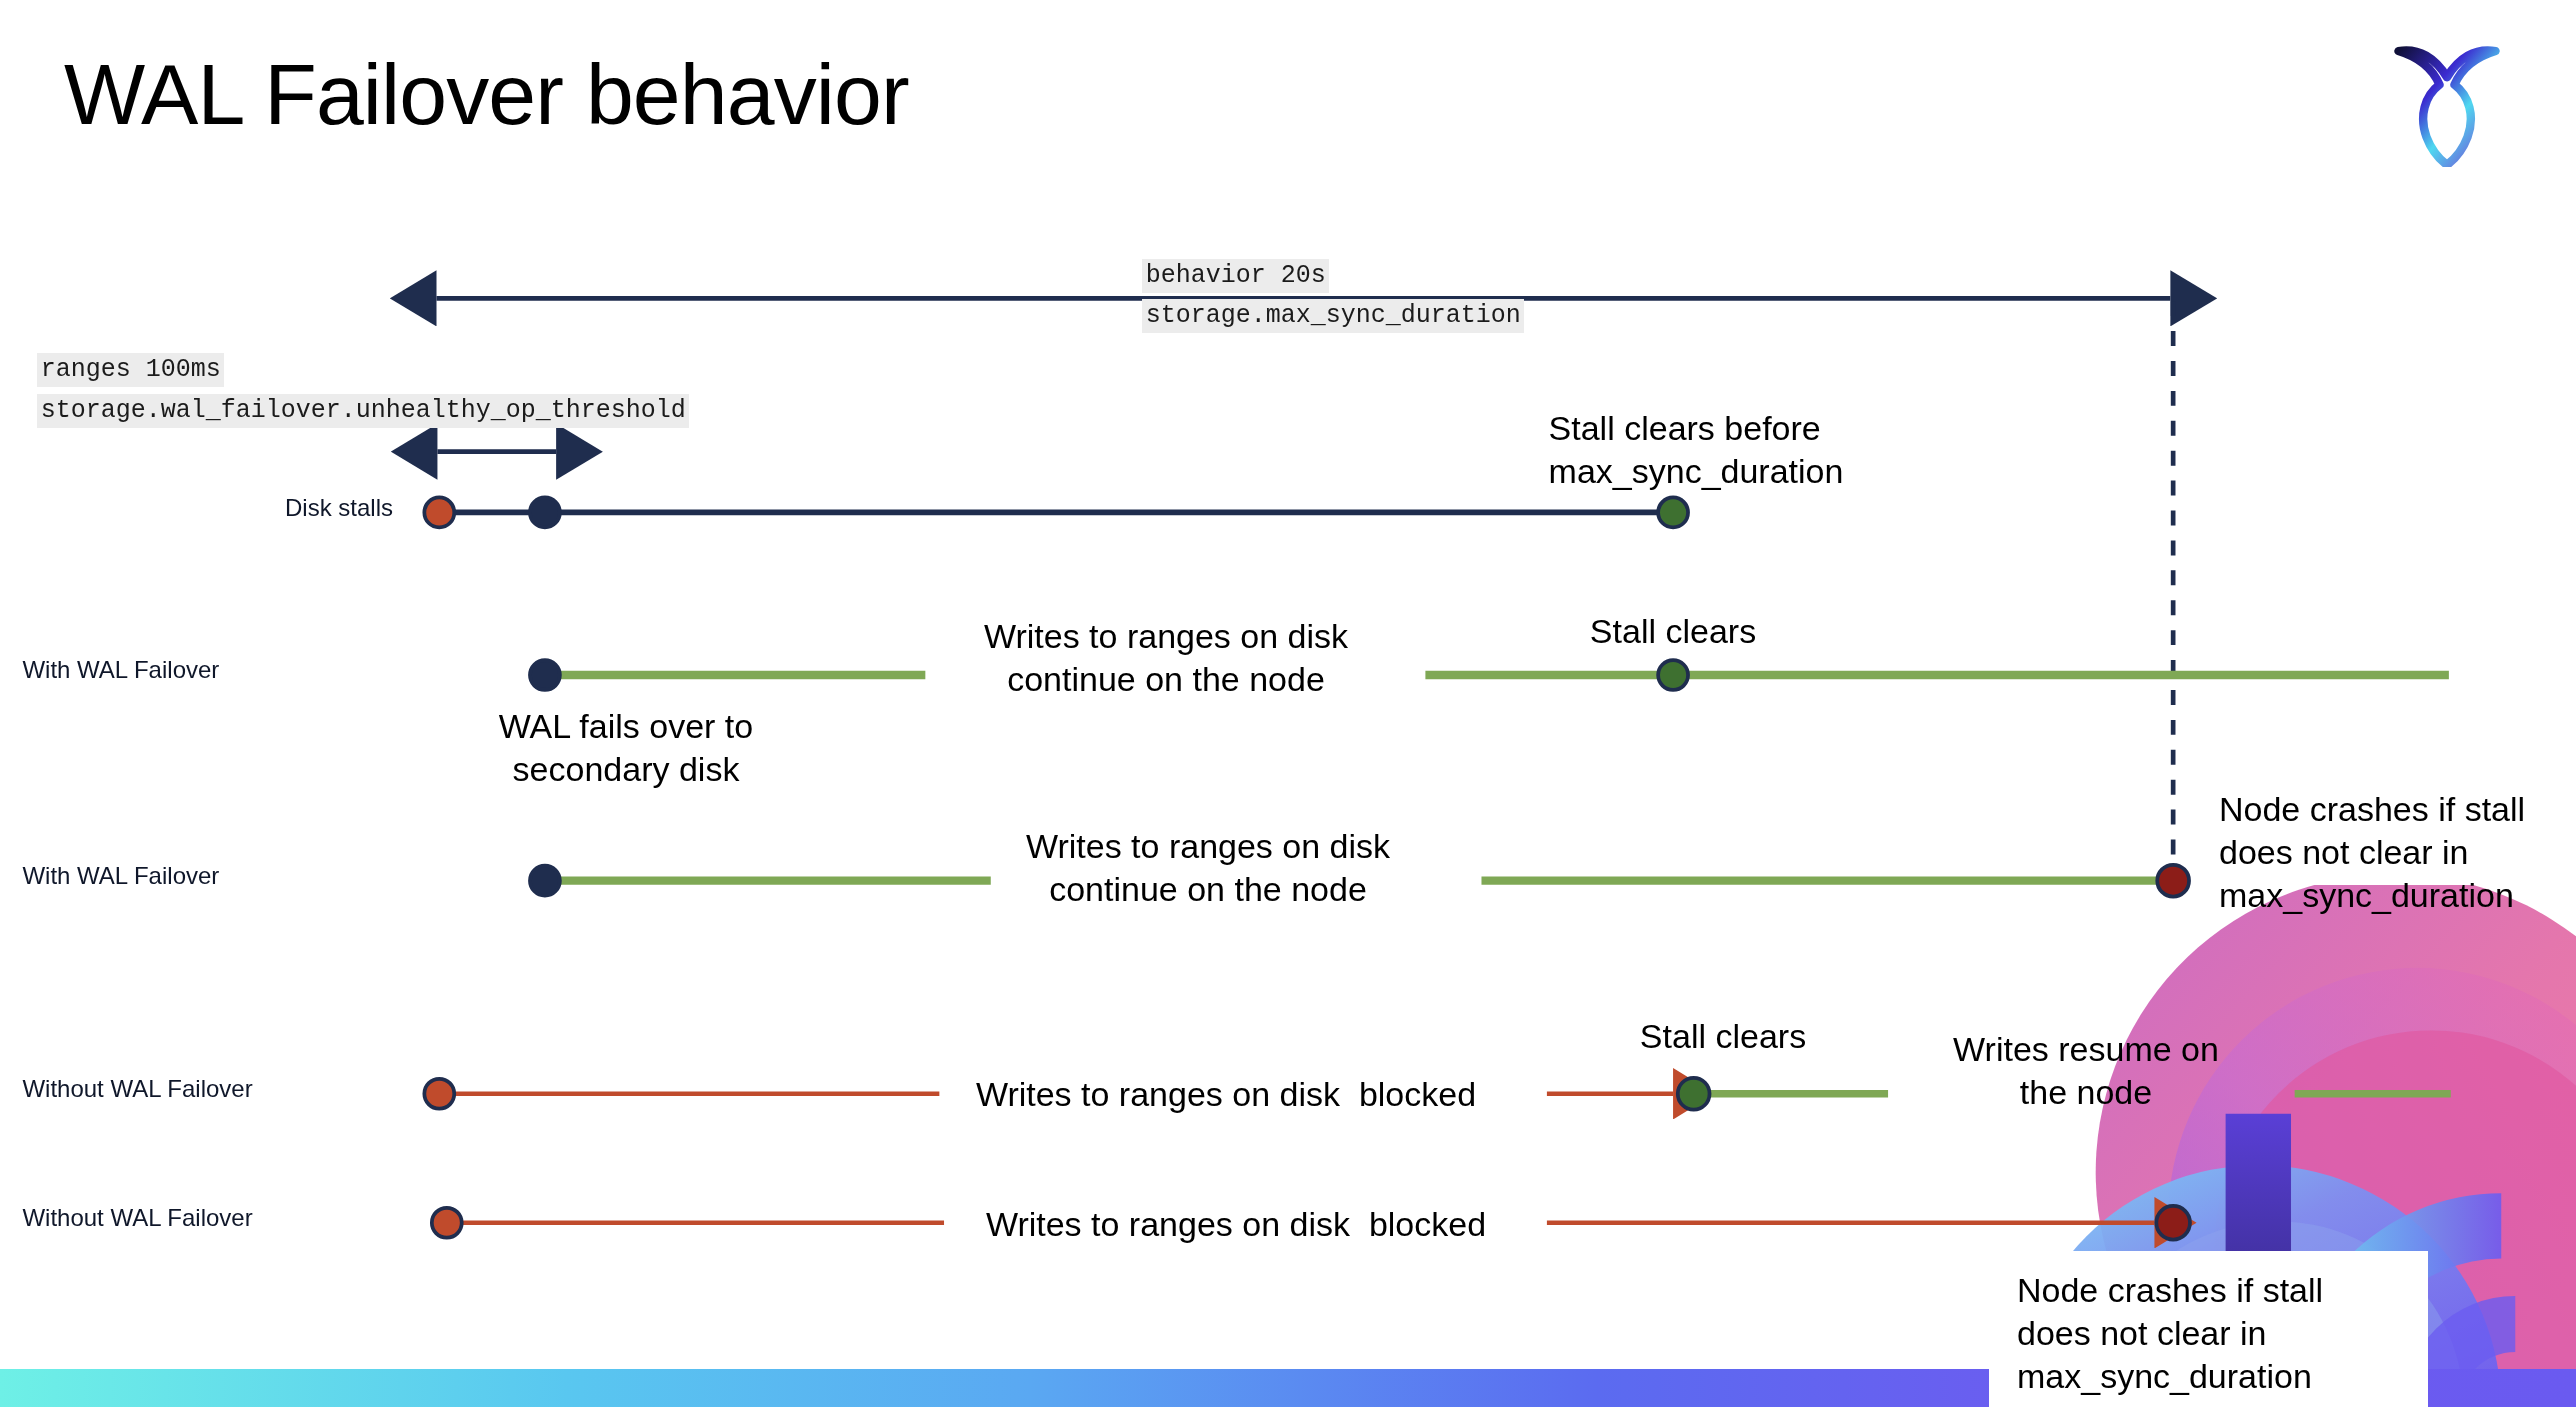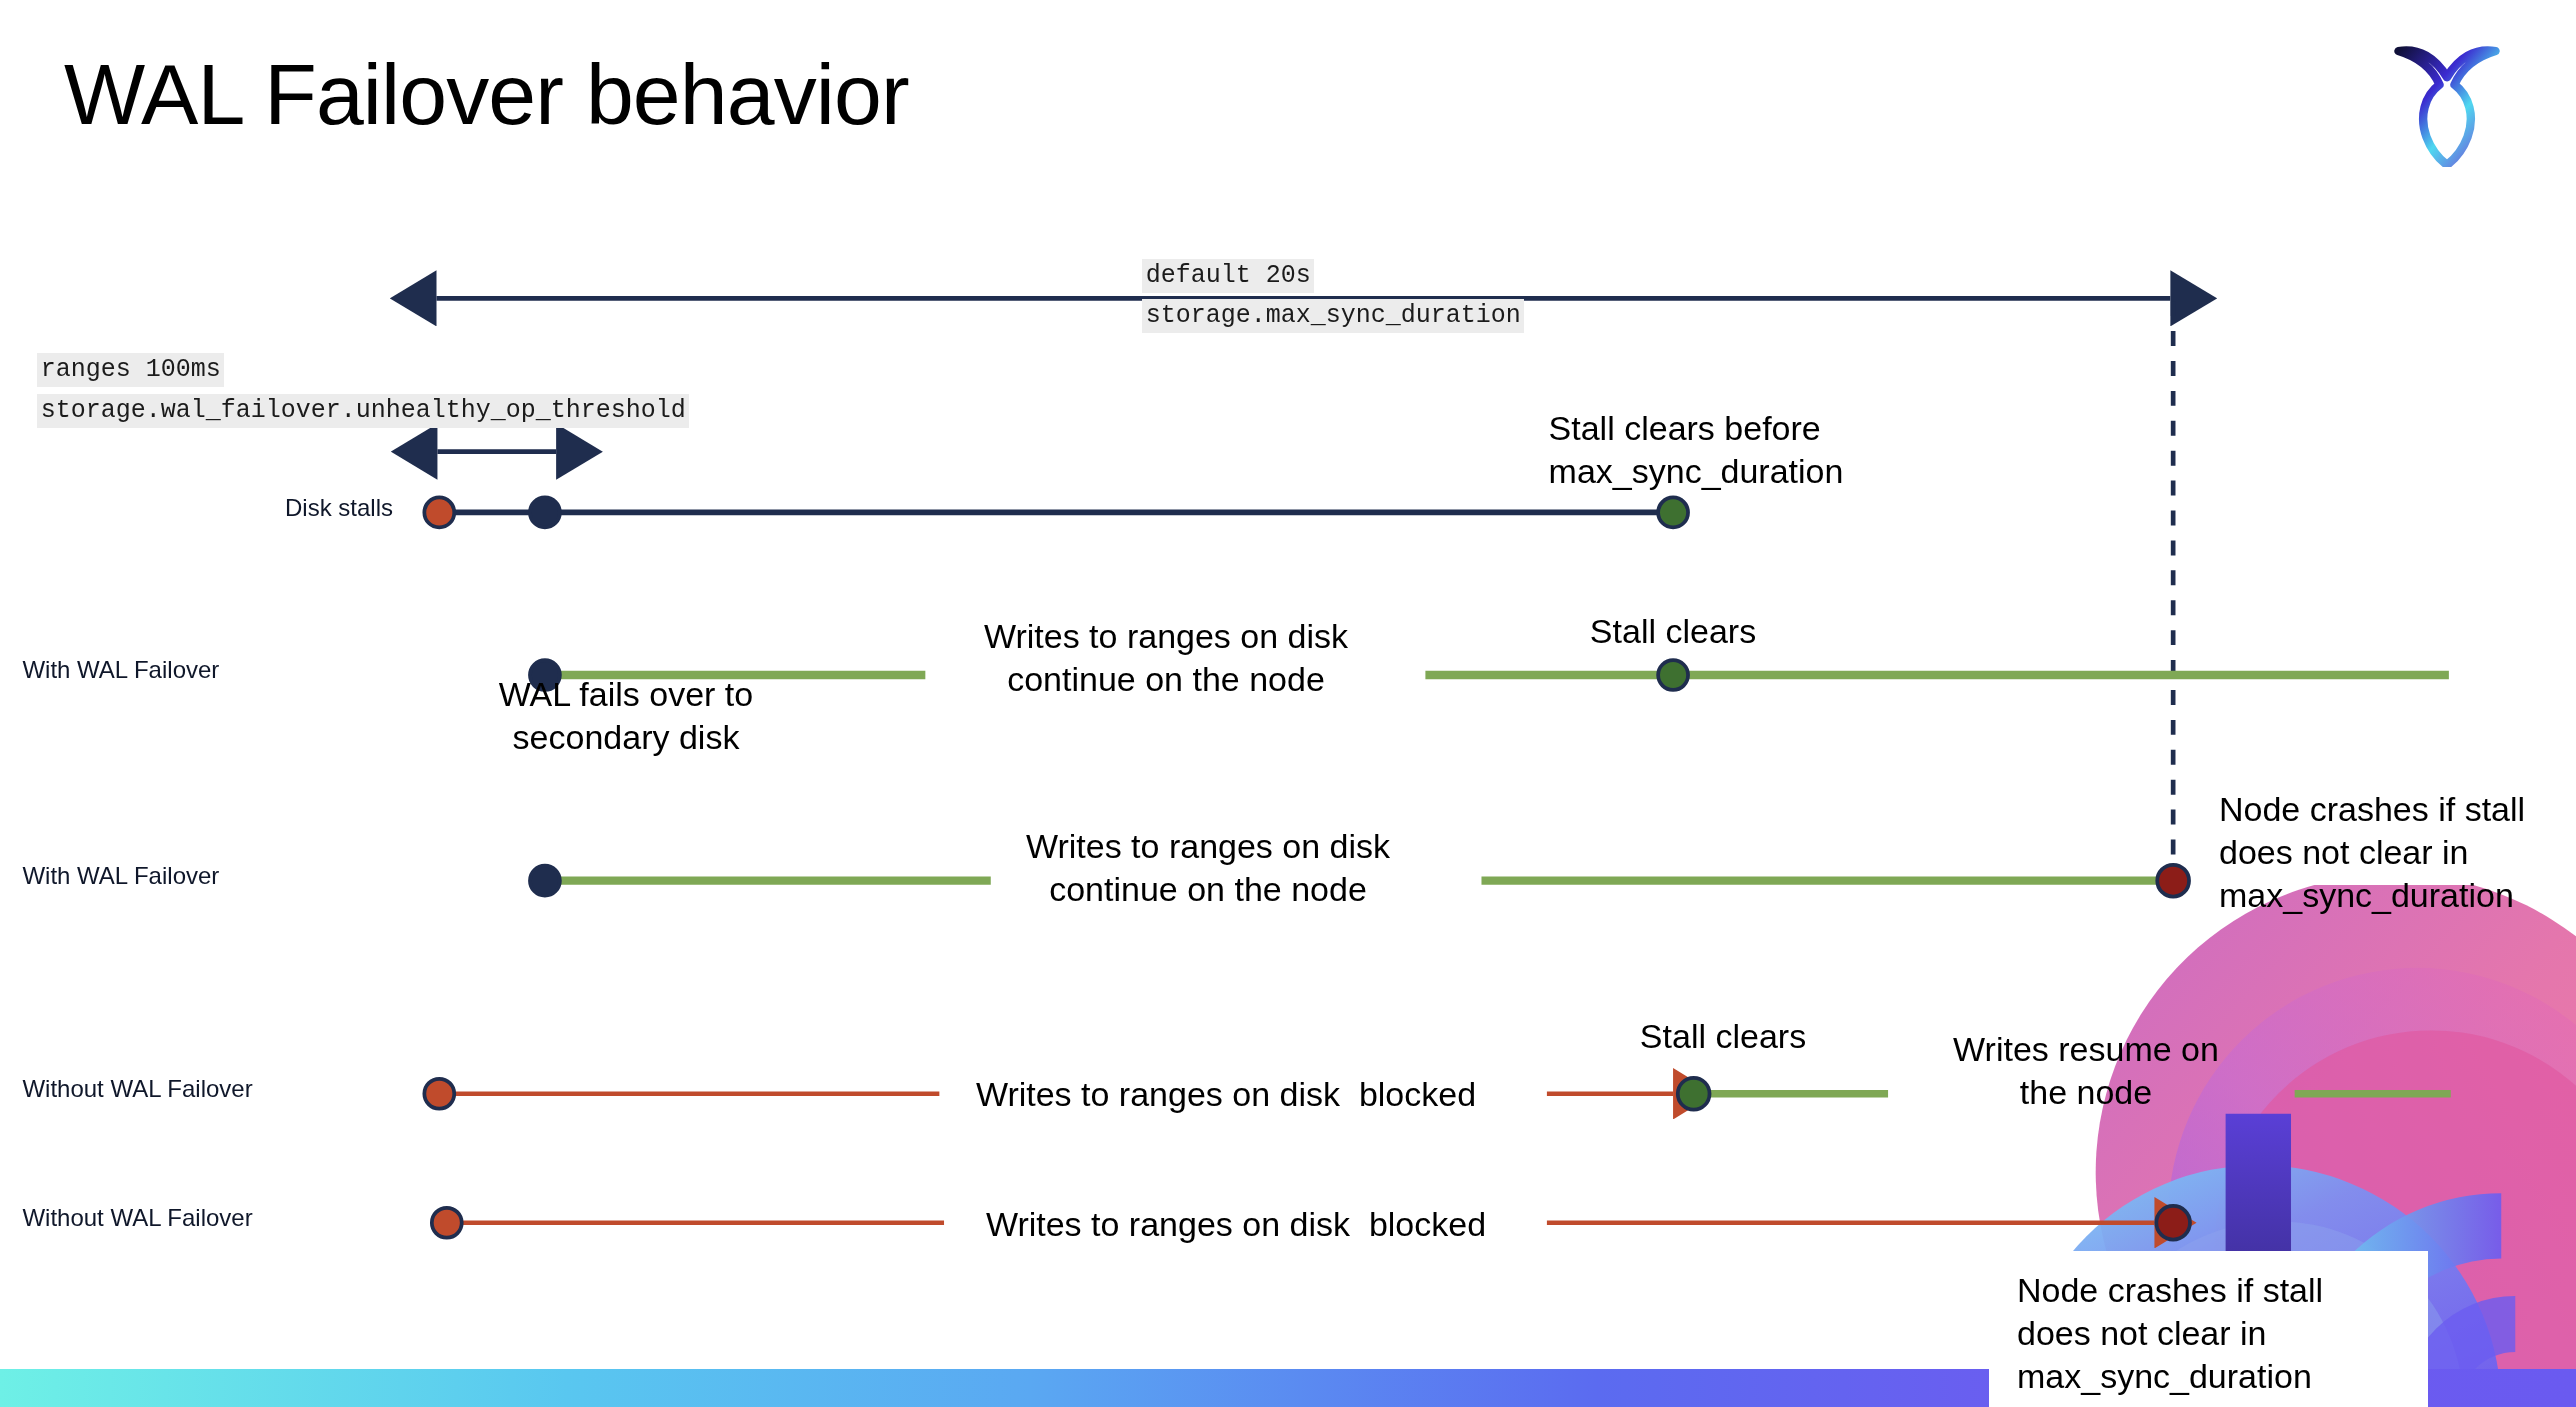--- a/index.html
+++ b/index.html
@@ -178,21 +178,21 @@
     </g>
 
     <g>
       <line x1="478" y1="1308" x2="1010" y2="1308" stroke="#C04B2C" stroke-width="5"></line>
       <line x1="1655" y1="1308" x2="2305" y2="1308" stroke="#C04B2C" stroke-width="5" marker-end="url(#orangeArrowR)"></line>
       <circle cx="478" cy="1308" r="16" fill="#C04B2C" stroke="#1F2D4E" stroke-width="4"></circle>
       <circle cx="2325" cy="1308" r="18" fill="#8C1D18" stroke="#1F2D4E" stroke-width="4"></circle>
     </g>
   </svg>
 
-  <div class="chip" style="left:1142px;top:259px;">default 20s</div>
+  <div class="chip" style="left:1142px;top:259px;">behavior 20s</div>
   <div class="chip" style="left:1142px;top:299px;">storage.max_sync_duration</div>
 
   <div class="chip" style="left:37px;top:353px;">ranges 100ms</div>
   <div class="chip" style="left:37px;top:394px;">storage.wal_failover.unhealthy_op_threshold</div>
 
   <div class="rowlabel r" style="left:393px;top:494px;transform:translateX(-100%);">Disk stalls</div>
 
   <div class="rowlabel" style="left:22.4px;top:656px;">With WAL Failover</div>
 
   <div class="rowlabel" style="left:22.4px;top:862px;">With WAL Failover</div>
@@ -200,21 +200,21 @@
   <div class="rowlabel" style="left:22.4px;top:1075px;">Without WAL Failover</div>
 
   <div class="rowlabel" style="left:22.4px;top:1204px;">Without WAL Failover</div>
 
   <div class="lbl c" style="left:1696px;top:407px;text-align:left;">Stall clears before
 max_sync_duration</div>
 
   <div class="lbl c" style="left:1166px;top:615px;text-align:center;">Writes to ranges on disk
 continue on the node</div>
 
-  <div class="lbl c" style="left:626px;top:673px;text-align:center;">WAL fails over to
+  <div class="lbl c" style="left:626px;top:705px;text-align:center;">WAL fails over to
 secondary disk</div>
 
   <div class="lbl c" style="left:1673px;top:610px;text-align:center;">Stall clears</div>
 
 
   <div class="lbl c" style="left:1208px;top:825px;text-align:center;">Writes to ranges on disk
 continue on the node</div>
 
   <div class="lbl" style="left:2219px;top:788px;text-align:left;">Node crashes if stall
 does not clear in

